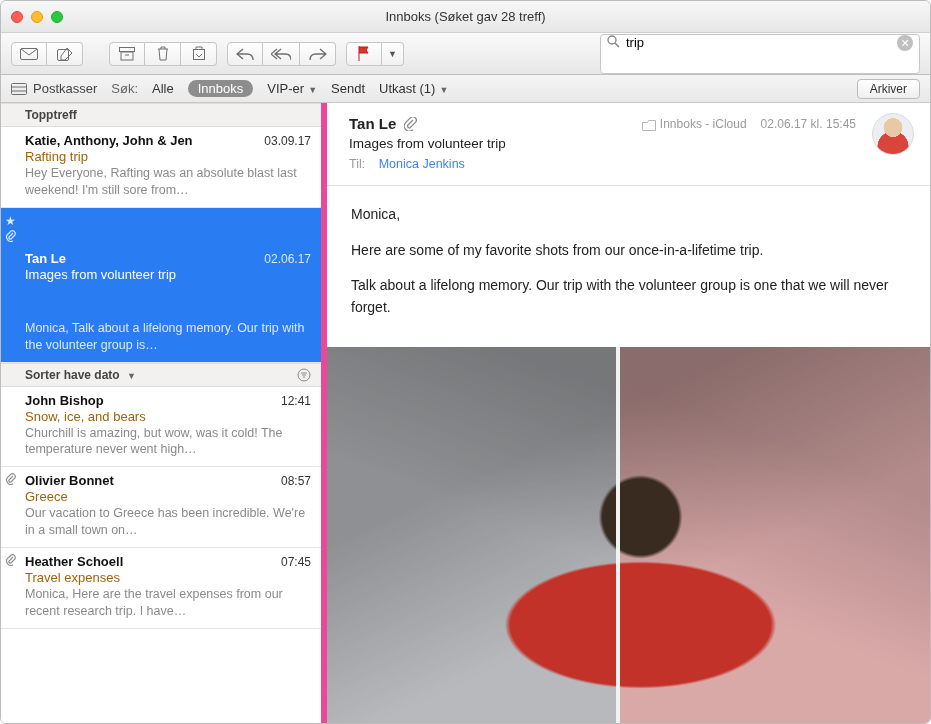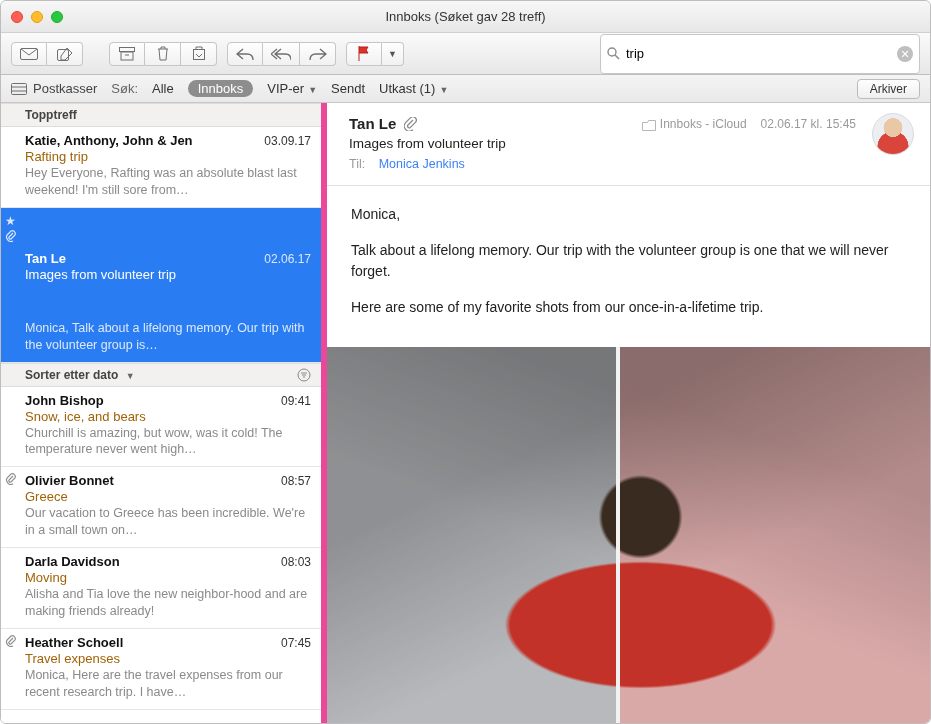--- a/index.html
+++ b/index.html
@@ -39,21 +39,21 @@
     display:flex; align-items:center; justify-content:center;
     font-size:14px;
   }
   .tb-group .tb-btn + .tb-btn { border-left:none; }
   .tb-group .tb-btn:first-child { border-radius:4px 0 0 4px;}
   .tb-group .tb-btn:last-child  { border-radius:0 4px 4px 0;}
   .tb-btn.narrow { min-width:22px; padding:0 4px;}
   .flag-red { color:#e0312a; }
   .toolbar-spacer { flex:0 0 6px; }
   .searchwrap {
-    flex:1; display:flex; align-items:center;
+    flex:1; display:flex; align-items:flex-start;
     height:40px; background:#fff; border:1px solid #c6c6c6;
     border-radius:4px; padding:0 6px; margin-left:auto;
     max-width:320px;
   }
   .searchwrap .mag { color:#8a8a8a; font-size:13px; margin-right:6px;}
   .searchwrap input {
     flex:1; border:none; outline:none; font-size:13px; background:transparent;
   }
   .searchwrap .clear {
     width:16px; height:16px; border-radius:50%; background:#bfbfbf;
@@ -320,37 +320,37 @@
       <div class="row1">
         <span class="sender">Tan Le</span>
         <span class="date">02.06.17</span>
       </div>
       <div class="subject">Images from volunteer trip</div>
       <div class="preview">Monica, Talk about a lifelong memory. Our trip with the volunteer group is…</div>
     </div>
 
     <div class="section-header">
       <span>
-        <span>Sorter etter dato</span>
+        <span>Sorter have dato</span>
         <span class="chev">▼</span>
       </span>
       <span class="filter-icon">
         <svg width="14" height="14" viewBox="0 0 14 14">
             <circle cx="7" cy="7" r="6" fill="none" stroke="#888"></circle>
             <line x1="4" y1="5" x2="10" y2="5" stroke="#888"></line>
             <line x1="5" y1="7" x2="9" y2="7" stroke="#888"></line>
             <line x1="6" y1="9" x2="8" y2="9" stroke="#888"></line>
           </svg>
       </span>
     </div>
 
     <div class="msg">
       <div class="row1">
         <span class="sender">John Bishop</span>
-        <span class="date">09:41</span>
+        <span class="date">12:41</span>
       </div>
       <div class="subject">Snow, ice, and bears</div>
       <div class="preview">Churchill is amazing, but wow, was it cold! The temperature never went high…</div>
     </div>
 
     <div class="msg">
       <div class="leading">
         <span>
           <svg width="11" height="12" viewBox="0 0 11 12">
               <path d="M8 3 l-4 4 a1.5 1.5 0 0 0 2 2 l4 -4 a3 3 0 0 0 -4 -4 l-4 4 a4.5 4.5 0 0 0 6 6" fill="none" stroke="#8e8e8e" stroke-width="1.2"></path>
@@ -358,28 +358,20 @@
         </span>
       </div>
       <div class="row1">
         <span class="sender">Olivier Bonnet</span>
         <span class="date">08:57</span>
       </div>
       <div class="subject">Greece</div>
       <div class="preview">Our vacation to Greece has been incredible. We're in a small town on…</div>
     </div>
 
-    <div class="msg">
-      <div class="row1">
-        <span class="sender">Darla Davidson</span>
-        <span class="date">08:03</span>
-      </div>
-      <div class="subject">Moving</div>
-      <div class="preview">Alisha and Tia love the new neighbor-hood and are making friends already!</div>
-    </div>
 
     <div class="msg">
       <div class="leading">
         <span>
           <svg width="11" height="12" viewBox="0 0 11 12">
               <path d="M8 3 l-4 4 a1.5 1.5 0 0 0 2 2 l4 -4 a3 3 0 0 0 -4 -4 l-4 4 a4.5 4.5 0 0 0 6 6" fill="none" stroke="#8e8e8e" stroke-width="1.2"></path>
             </svg>
         </span>
       </div>
       <div class="row1">
@@ -415,19 +407,19 @@
       <div class="avatar"></div>
       <div class="subject">Images from volunteer trip</div>
       <div class="to-row">
         <span>Til:</span>
         <span class="to-val">Monica Jenkins</span>
       </div>
     </div>
     <div class="reader-divider"></div>
     <div class="reader-body">
       <p>Monica,</p>
+      <p>Here are some of my favorite shots from our once-in-a-lifetime trip.</p>
       <p>Talk about a lifelong memory. Our trip with the volunteer group is one that we will never forget.</p>
-      <p>Here are some of my favorite shots from our once-in-a-lifetime trip.</p>
     </div>
     <div class="photo"></div>
   </div>
 
 </div>
 
 </body></html>

